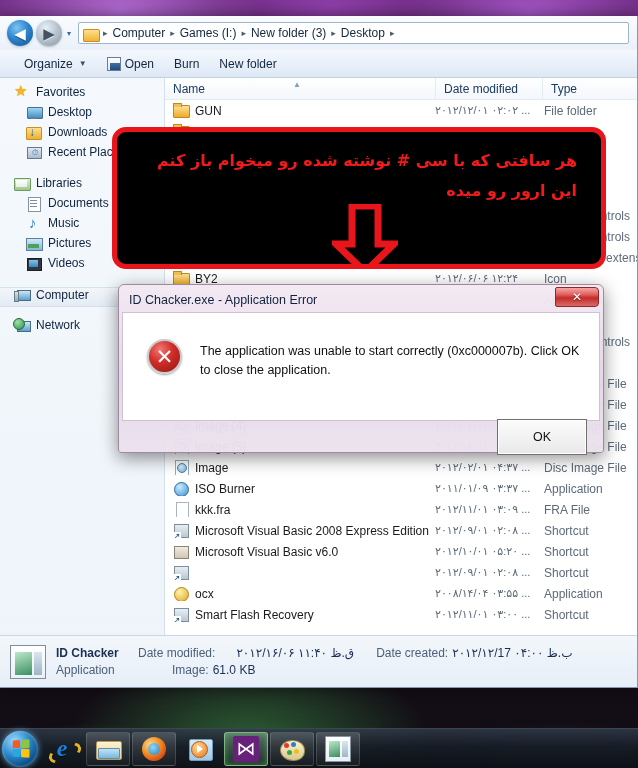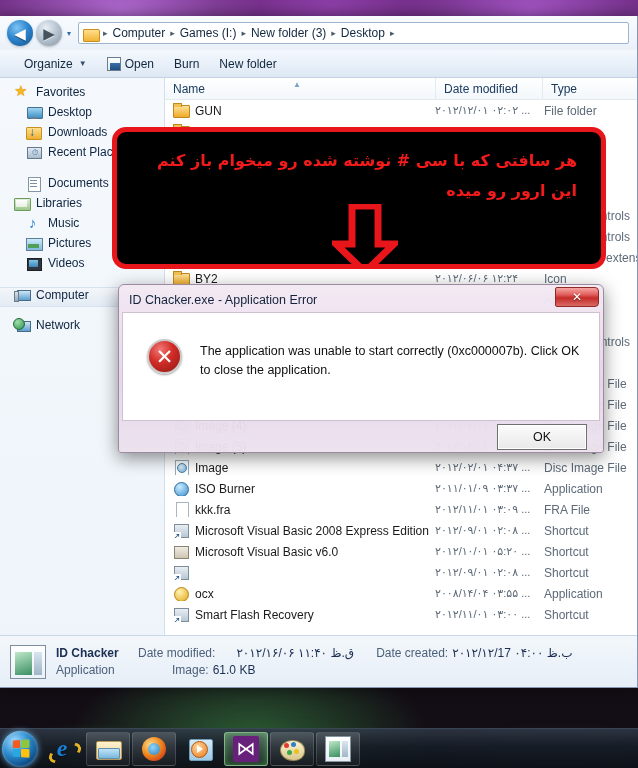--- a/index.html
+++ b/index.html
@@ -254,21 +254,21 @@
   .err-ico { width:35px; height:35px; flex:0 0 35px; border-radius:50%;
     background:radial-gradient(circle at 36% 28%, #f07a76 0%, #d32d28 42%, #8e1713 100%);
     border:2px solid #c9c9c9;
     display:flex; align-items:center; justify-content:center;
     color:#fff; font-size:21px; font-weight:bold; line-height:1;
     box-shadow:0 1px 2px rgba(0,0,0,.35);
   }
   .err-msg { font-size:12.5px; line-height:19px; color:#101010; padding-top:3px; }
   .dlg-foot { height:32px; display:flex; align-items:center; justify-content:flex-end; padding-right:13px; }
   .ok-btn {
-    width:90px; height:26px; background:linear-gradient(180deg,#fbfbfb,#e9e9e9);
+    width:90px; height:36px; background:linear-gradient(180deg,#fbfbfb,#e9e9e9);
     border:1px solid #707070; display:flex; align-items:center; justify-content:center;
     font-size:12.5px; color:#111;
     box-shadow:inset 0 0 0 1px #fff;
   }
 
   
   #taskbar {
     position:absolute; left:0; bottom:0; width:638px; height:40px; z-index:80;
     background:linear-gradient(180deg, rgba(50,60,75,.82) 0%, rgba(22,28,38,.92) 45%, rgba(12,16,22,.95) 100%);
     border-top:1px solid rgba(140,170,200,.35);
@@ -390,27 +390,27 @@
         <span class="sb-ico ico-down"></span>
         <span>Downloads</span>
       </div>
       <div class="sb-row child">
         <span class="sb-ico ico-recent"></span>
         <span>Recent Places</span>
       </div>
 
       <div class="sb-gap"></div>
 
+      <div class="sb-row">
+        <span class="sb-ico ico-lib"></span>
+        <span>Libraries</span>
+      </div>
       <div class="sb-row child">
         <span class="sb-ico ico-doc"></span>
         <span>Documents</span>
-      </div>
-      <div class="sb-row">
-        <span class="sb-ico ico-lib"></span>
-        <span>Libraries</span>
       </div>
       <div class="sb-row child">
         <span class="sb-ico ico-music"></span>
         <span>Music</span>
       </div>
       <div class="sb-row child">
         <span class="sb-ico ico-pic"></span>
         <span>Pictures</span>
       </div>
       <div class="sb-row child">

